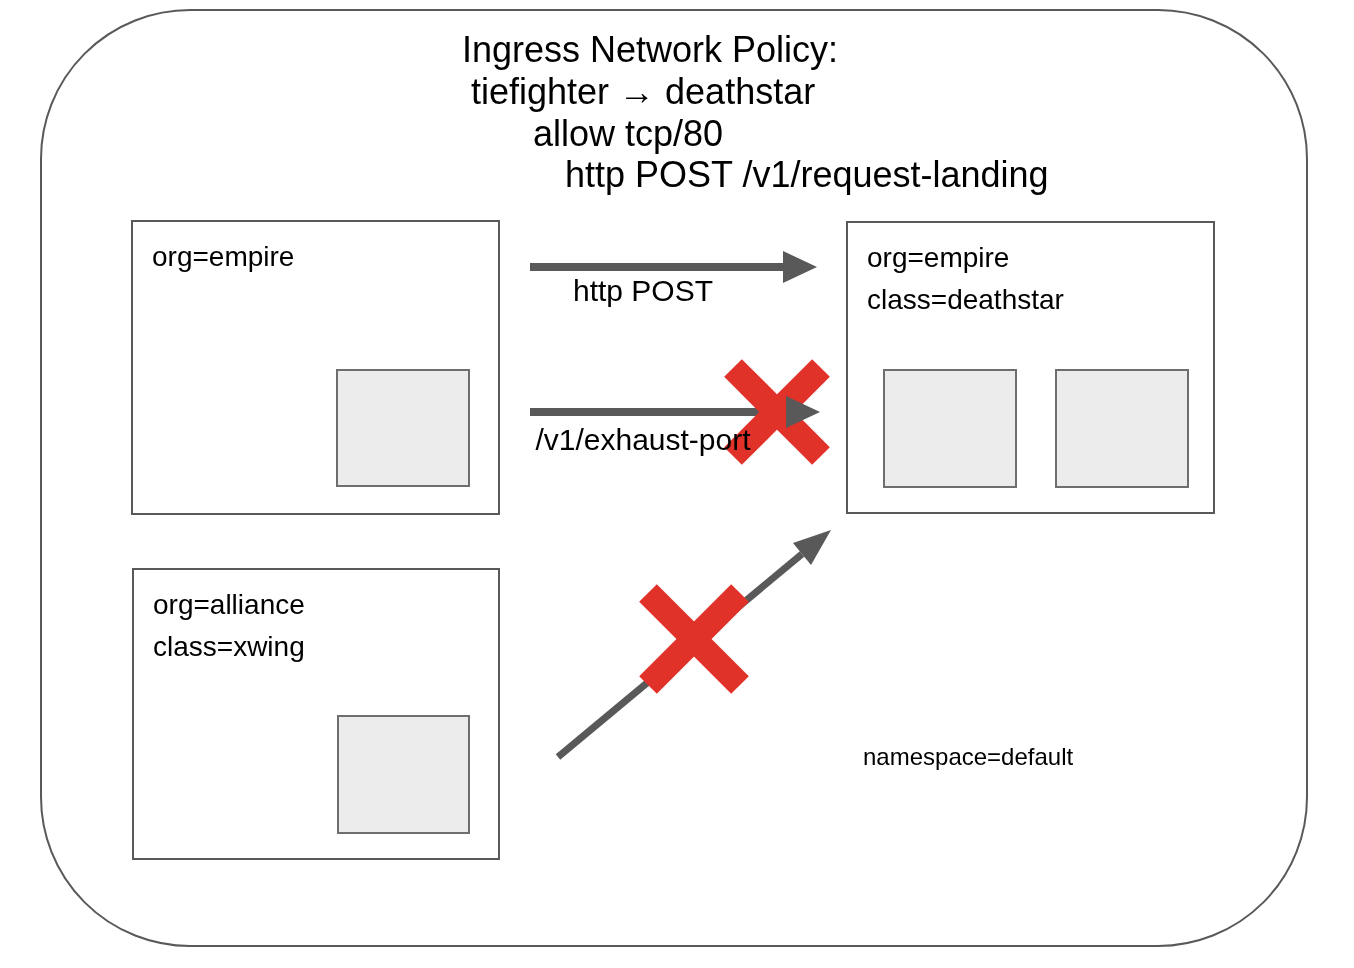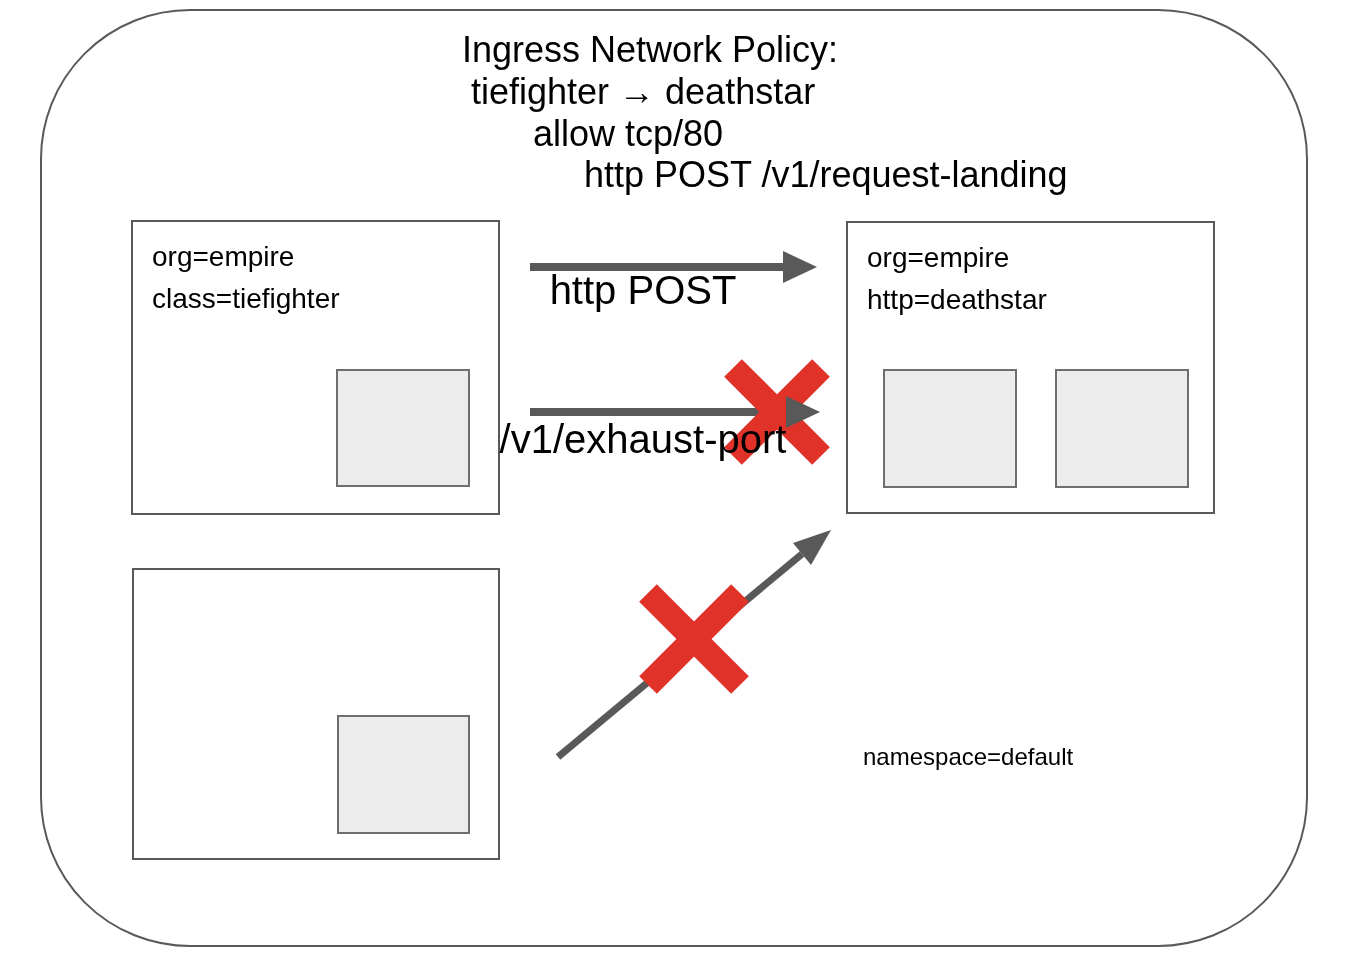--- a/index.html
+++ b/index.html
@@ -33,21 +33,21 @@
   }
   .title-line {
     position: absolute;
     font-size: 36px;
     line-height: 42px;
     white-space: nowrap;
   }
   .t1 { left: 462px; top: 29px; }
   .t2 { left: 471px; top: 71px; }
   .t3 { left: 533px; top: 113px; }
-  .t4 { left: 565px; top: 154px; margin-left: 19px; }
+  .t4 { left: 565px; top: 154px; }
 
   .node {
     position: absolute;
     border: 2px solid var(--c-border);
     background: var(--c-background);
   }
   .node-tiefighter { left: 131px; top: 220px; width: 369px; height: 295px; }
   .node-deathstar  { left: 846px; top: 221px; width: 369px; height: 293px; }
   .node-xwing      { left: 132px; top: 568px; width: 368px; height: 292px; }
 
@@ -84,21 +84,21 @@
   .cross line {
     stroke: var(--c-denied);
     stroke-width: 25;
   }
 
   .edge-label {
     position: absolute;
     width: 350px;
     left: 468px;
     text-align: center;
-    font-size: 40px;
+    font-size: 30px;
     line-height: 33px;
     white-space: nowrap;
   }
   .post-label { top: 274px; }
   .put-label  { top: 423px; }
 
   .ns-label {
     position: absolute;
     left: 863px; top: 736px;
     font-size: 24px;
@@ -140,35 +140,38 @@
         <line x1="648" y1="593" x2="740" y2="685"></line>
         <line x1="740" y1="593" x2="648" y2="685"></line>
       </g>
       <polygon class="head" points="831,530 811,565 793,543"></polygon>
     </g>
   </svg>
 
   <div class="node node-tiefighter">
     <div class="node-label">
       <div>org=empire</div>
-      <div>class=tiefighter</div>
     </div>
     <div class="pod pod-tiefighter"></div>
   </div>
 
   <div class="node node-deathstar">
     <div class="node-label">
       <div>org=empire</div>
-      <div>http=deathstar</div>
+      <div>class=deathstar</div>
     </div>
     <div class="pod pod-deathstar-1"></div>
     <div class="pod pod-deathstar-2"></div>
   </div>
 
   <div class="node node-xwing">
+    <div class="node-label">
+      <div>org=alliance</div>
+      <div>class=xwing</div>
+    </div>
     <div class="pod pod-xwing"></div>
   </div>
 
   <div class="edge-label post-label">
     <div>http POST</div>
   </div>
   <div class="edge-label put-label">
     <div>/v1/exhaust-port</div>
   </div>
 

